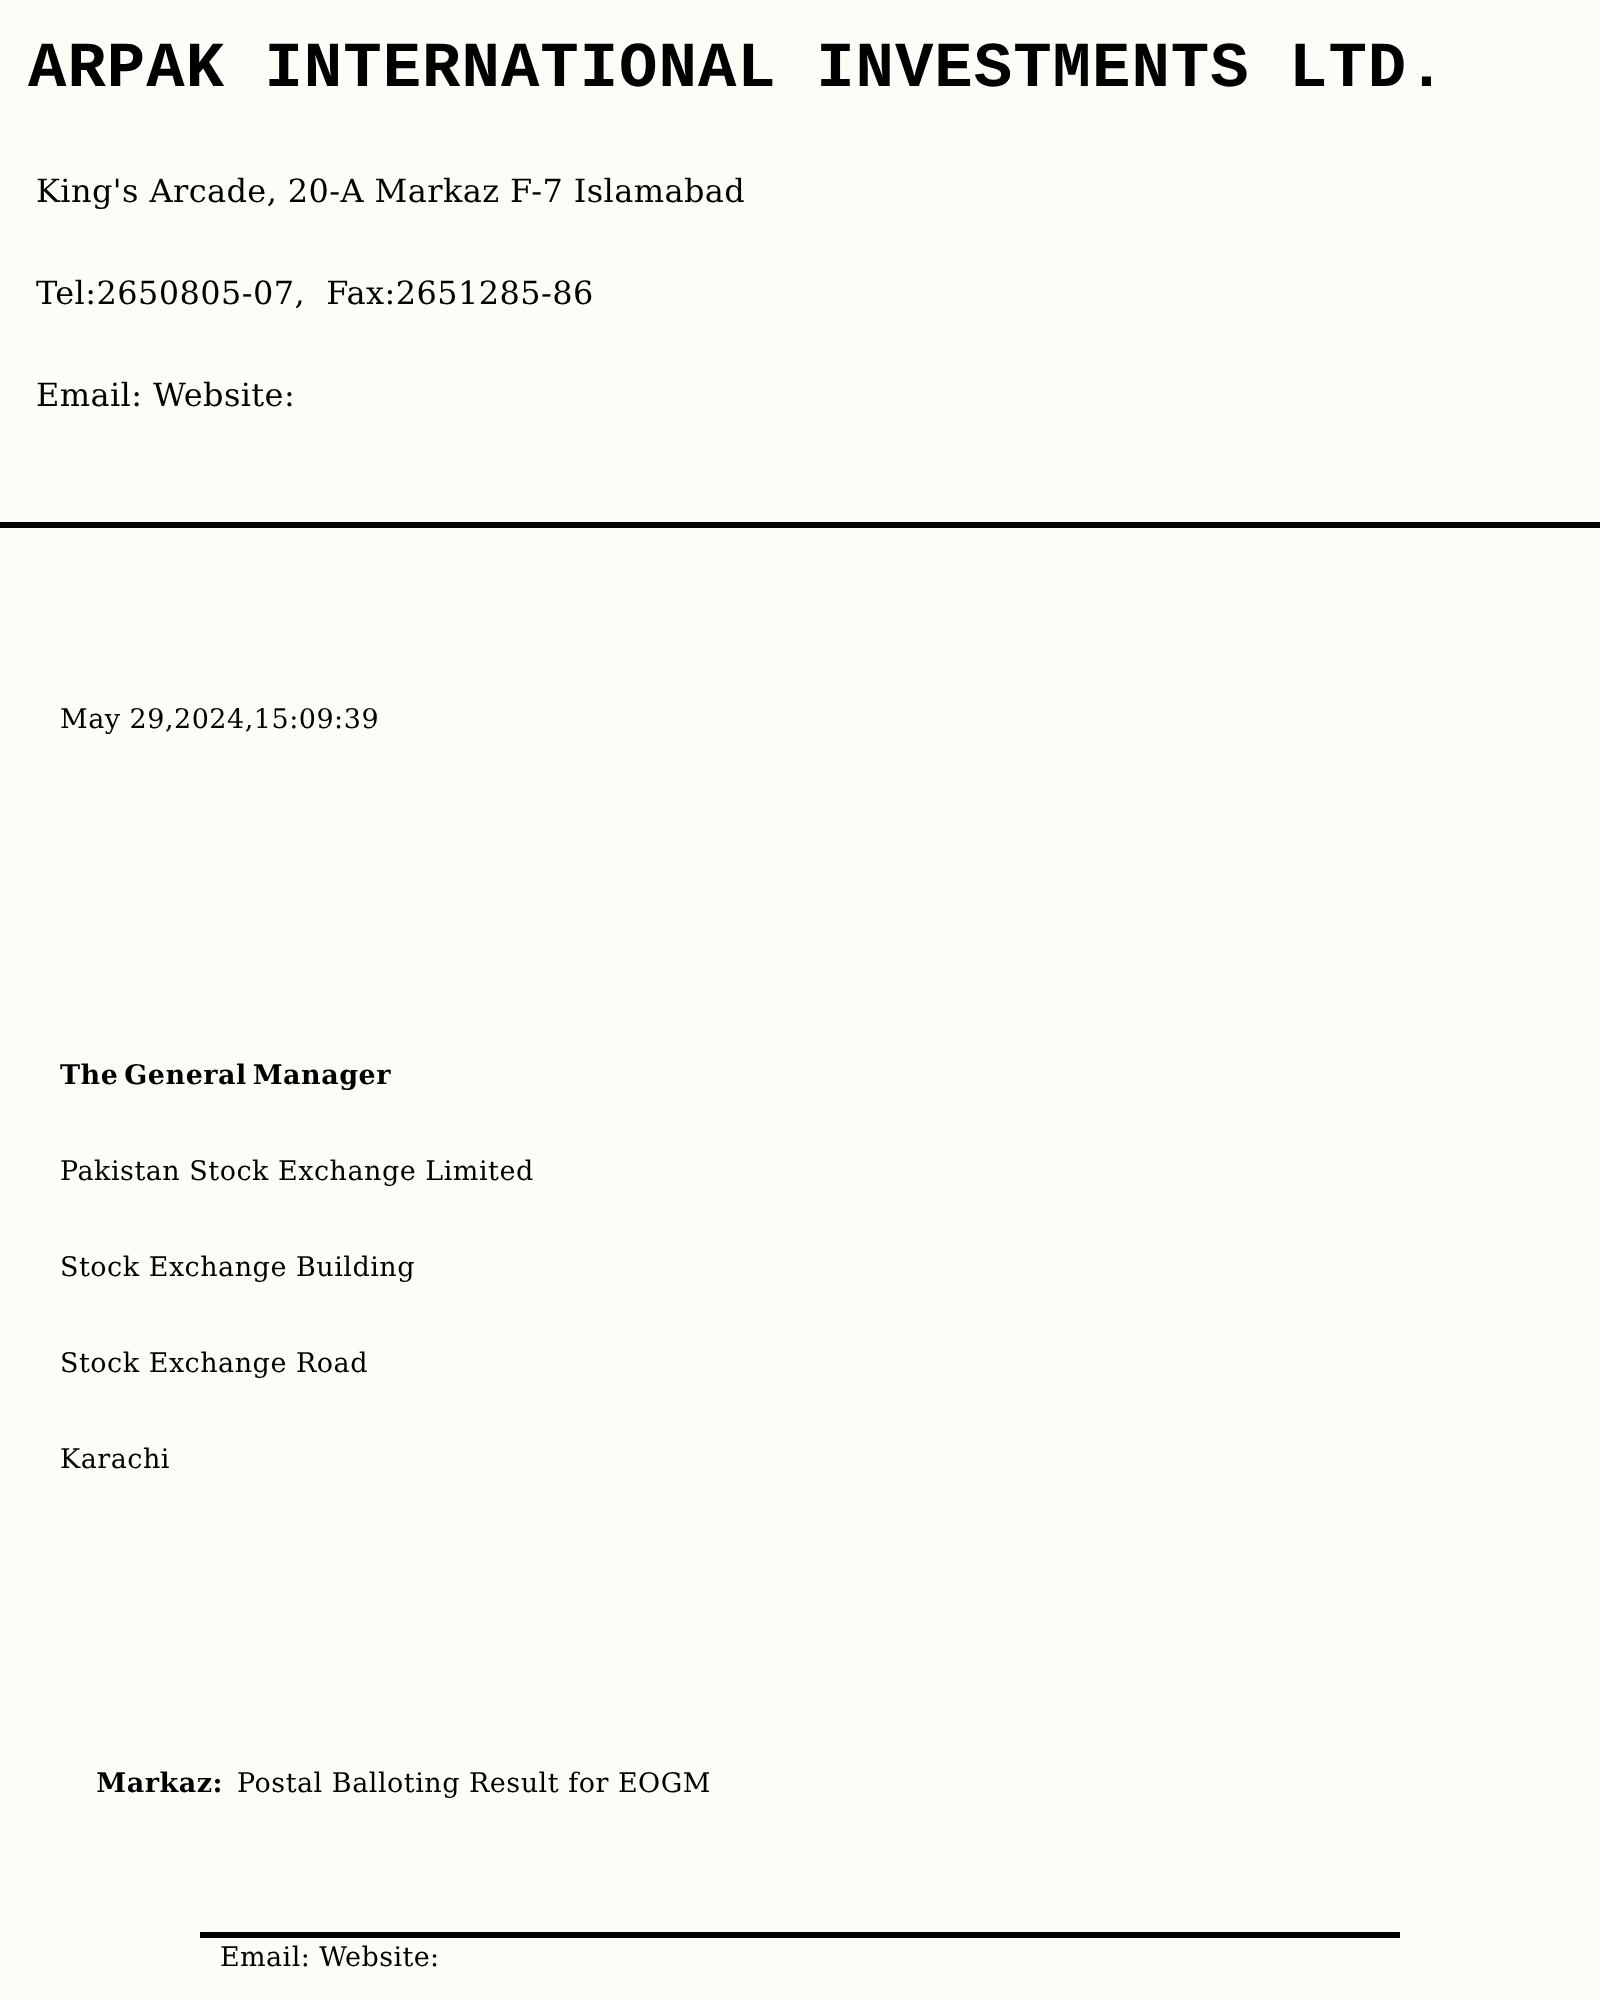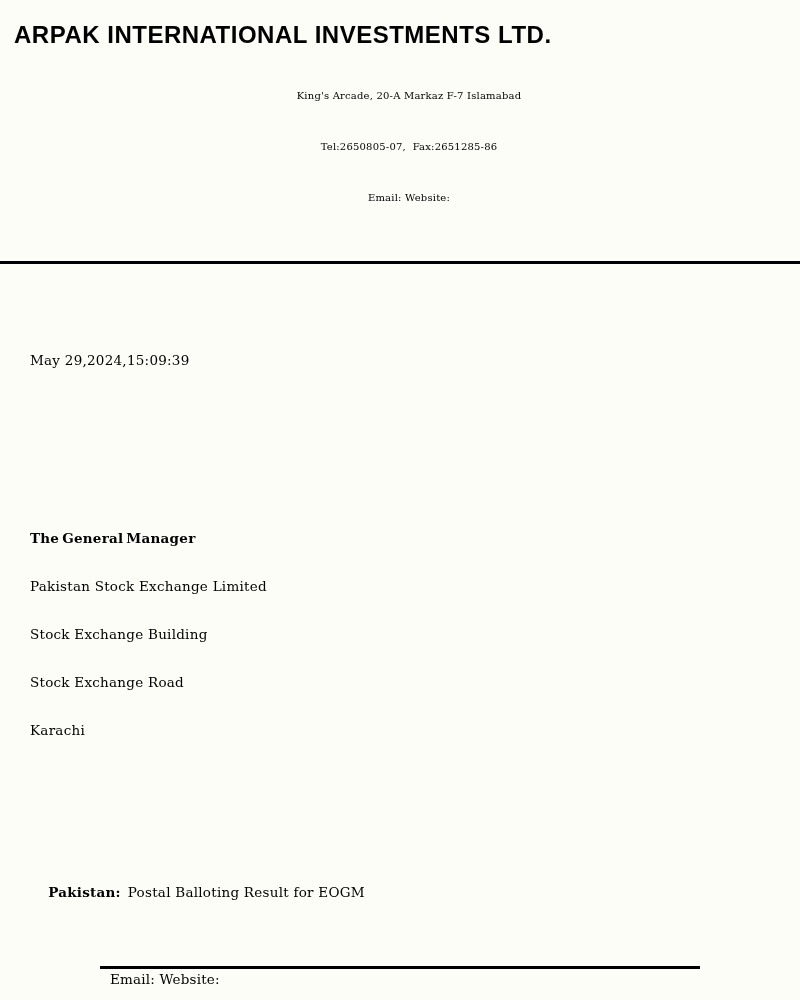--- a/index.html
+++ b/index.html
@@ -9,35 +9,34 @@
     width: 800px;
     height: 1000px;
     position: relative;
     background: #fcfdf7;
     color: #000;
     font-family: "DejaVu Serif", serif;
     overflow: hidden;
   }
   .letterhead { padding: 21px 0 0 14px; }
   .company-name {
-    font-family: Liberation Sans, sans-serif;
+    font-family: Liberation Mono, monospace;
     font-weight: bold;
-    font-size: 24px;
+    font-size: 32px;
     line-height: 28px;
     letter-spacing: 0.5px;
     white-space: pre;
   }
   .letterhead-contact {
     margin-top: 4px;
     padding-left: 4px;
-    font-size: 10px;
+    font-size: 16px;
     line-height: 17px;
     letter-spacing: 0.2px;
     white-space: pre;
-    text-align: center;
   }
   .header-rule {
     margin-top: 21px;
     border-top: 3px solid #000;
     width: 800px;
   }
   .letter-body {
     padding-left: 30px;
     font-size: 13.5px;
     line-height: 16px;
@@ -86,21 +85,21 @@
 
   <section class="recipient-block">
     <div class="recipient-title">The General Manager</div>
     <div>Pakistan Stock Exchange Limited</div>
     <div>Stock Exchange Building</div>
     <div>Stock Exchange Road</div>
     <div>Karachi</div>
   </section>
 
   <div class="subject-line">
-    <span class="subject-label">Pakistan:</span><span class="subject-text">Postal Balloting Result for EOGM</span>
+    <span class="subject-label">Markaz:</span><span class="subject-text">Postal Balloting Result for EOGM</span>
   </div>
 
   
 
   
 
   
 
 </main>
 

